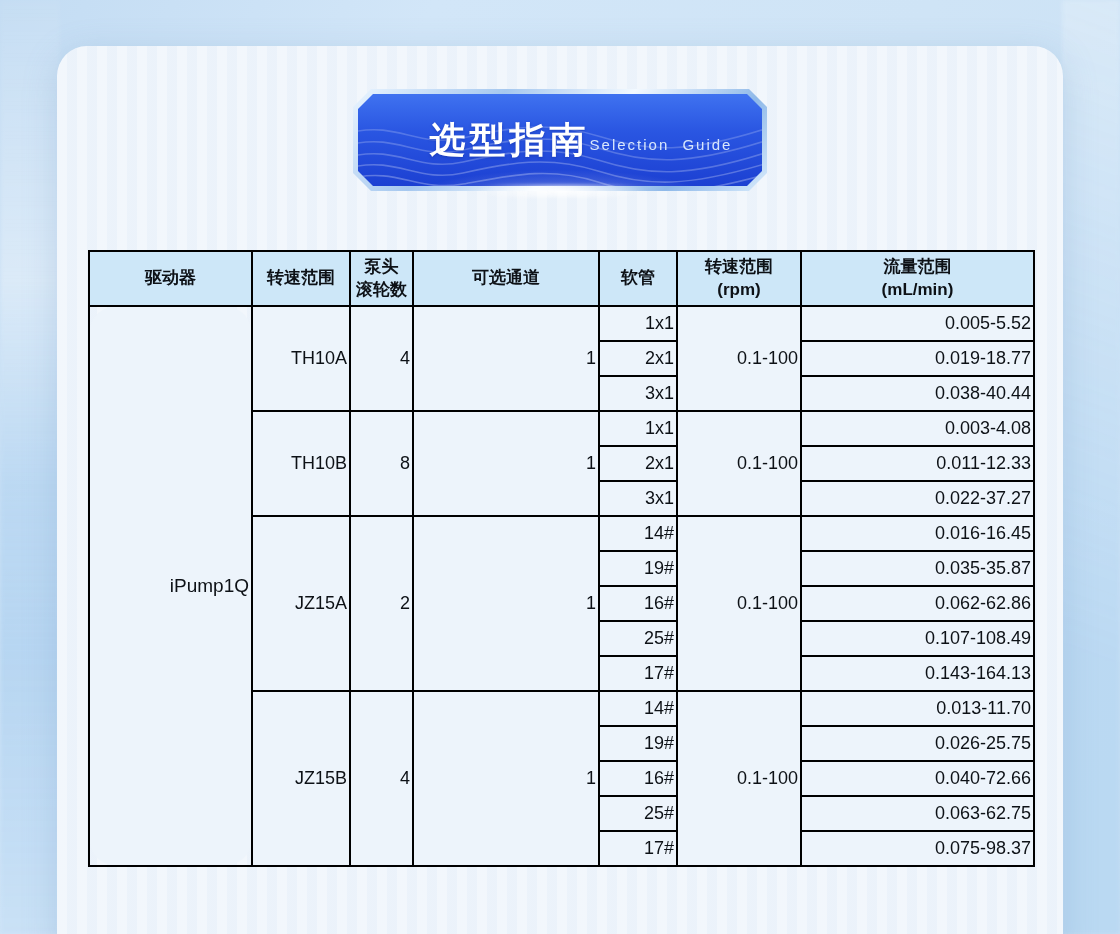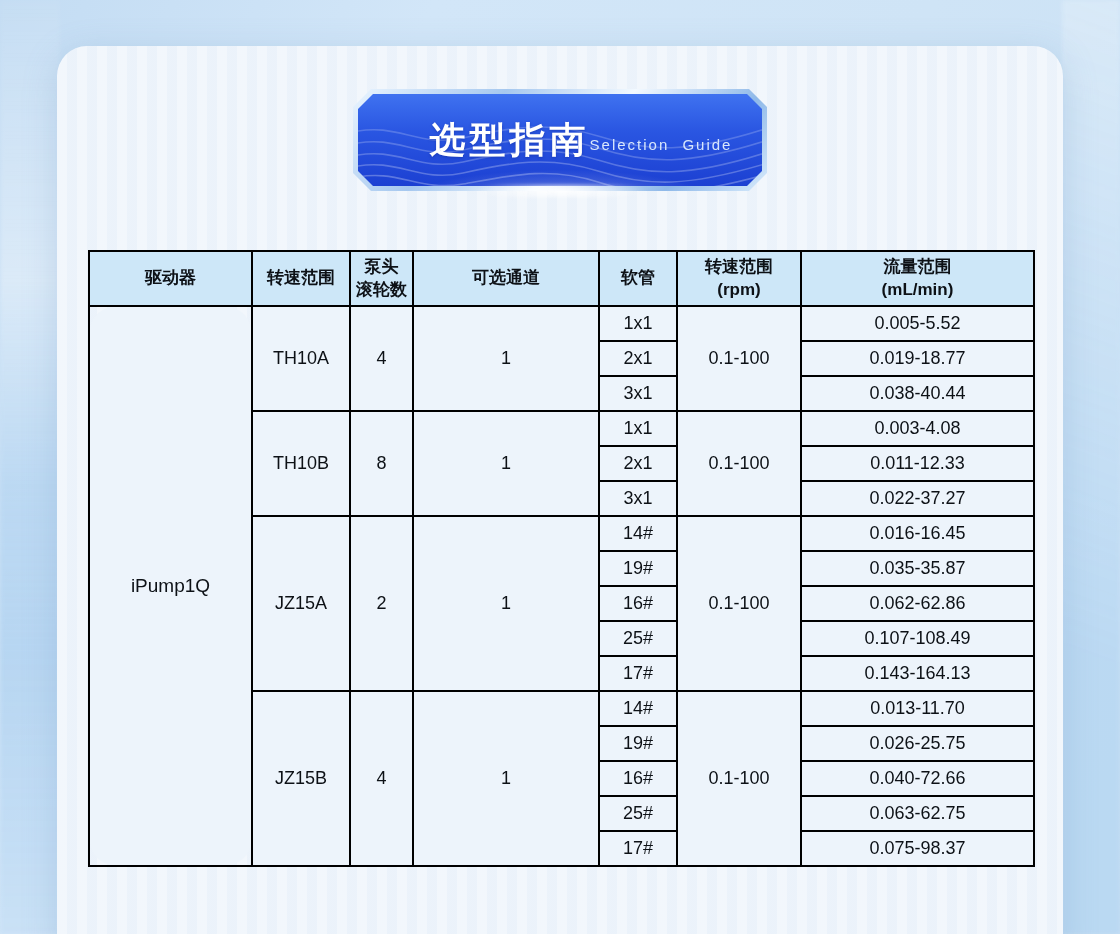--- a/index.html
+++ b/index.html
@@ -82,21 +82,21 @@
     padding:0 2px;
   }
   .spec-table thead tr { height:55px;margin-left:40px; }
   .spec-table thead th {
     background:#cde7f8;
     font-size:17px; font-weight:bold; line-height:1.35;
   }
   .spec-table tbody tr { height:35px; }
   .spec-table tbody td {
     background:#edf4fb;
-    font-size:18px; font-weight:normal;
+    font-size:18px; font-weight:normal;text-align:right;
   }
   .driver-cell { font-size:19px !important;border-radius:28px; }
 </style>
 </head>
 <body>
 
 <div class="left-streaks"></div>
 <div class="right-streak"></div>
 <div class="card"></div>
 

